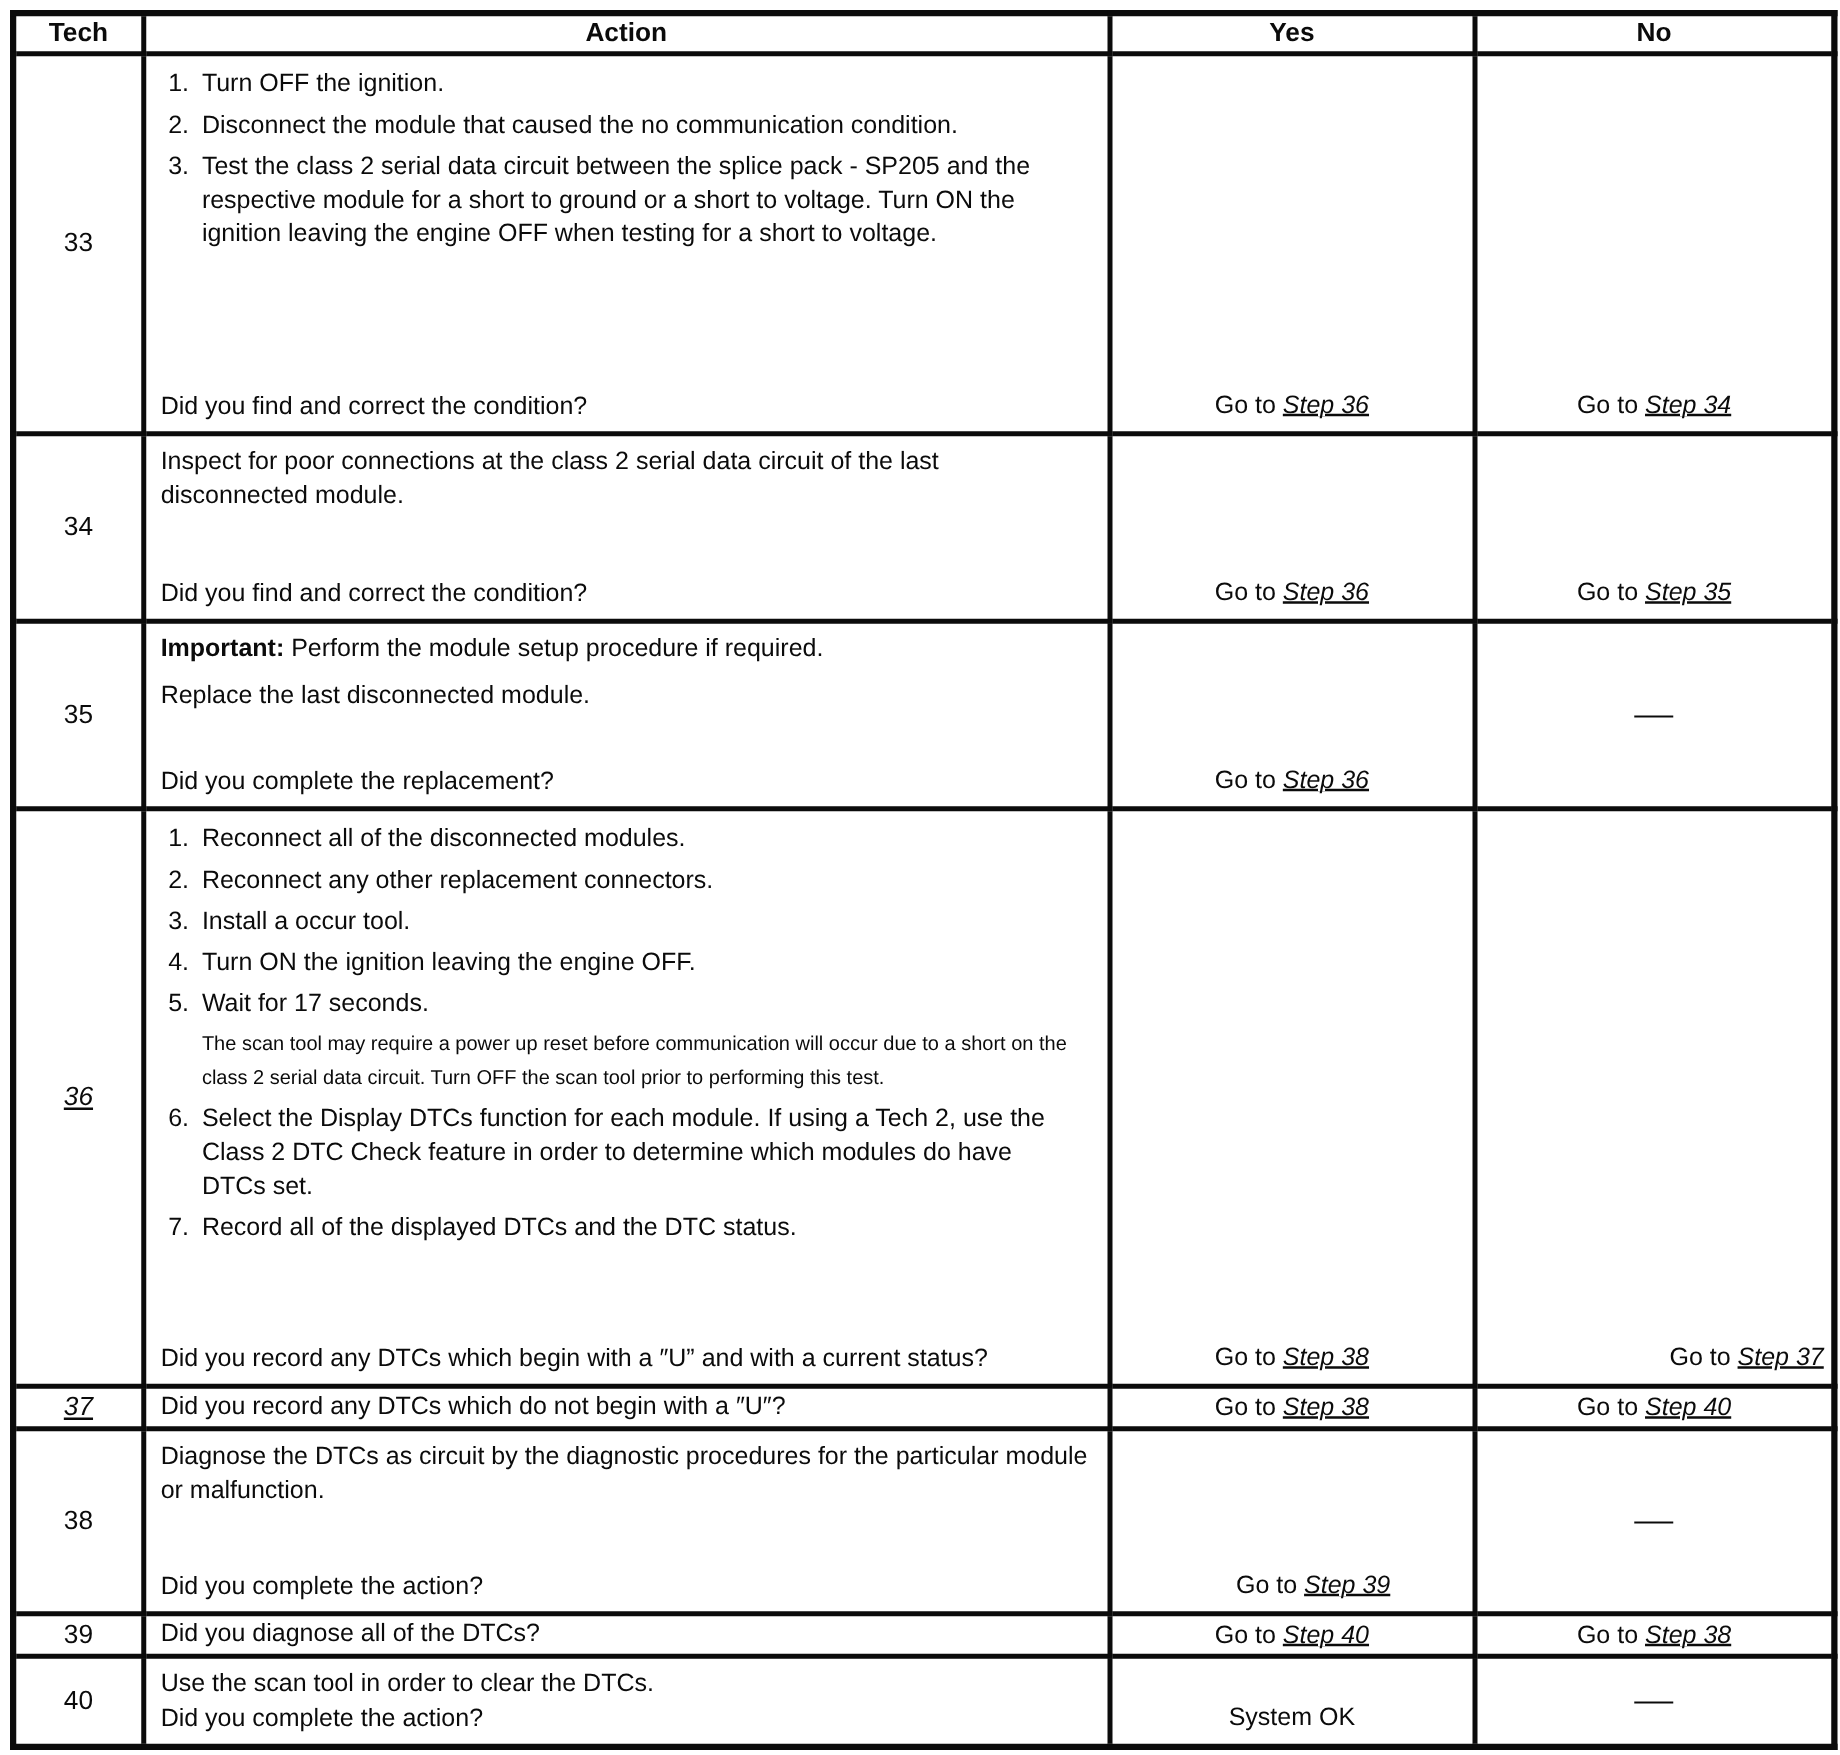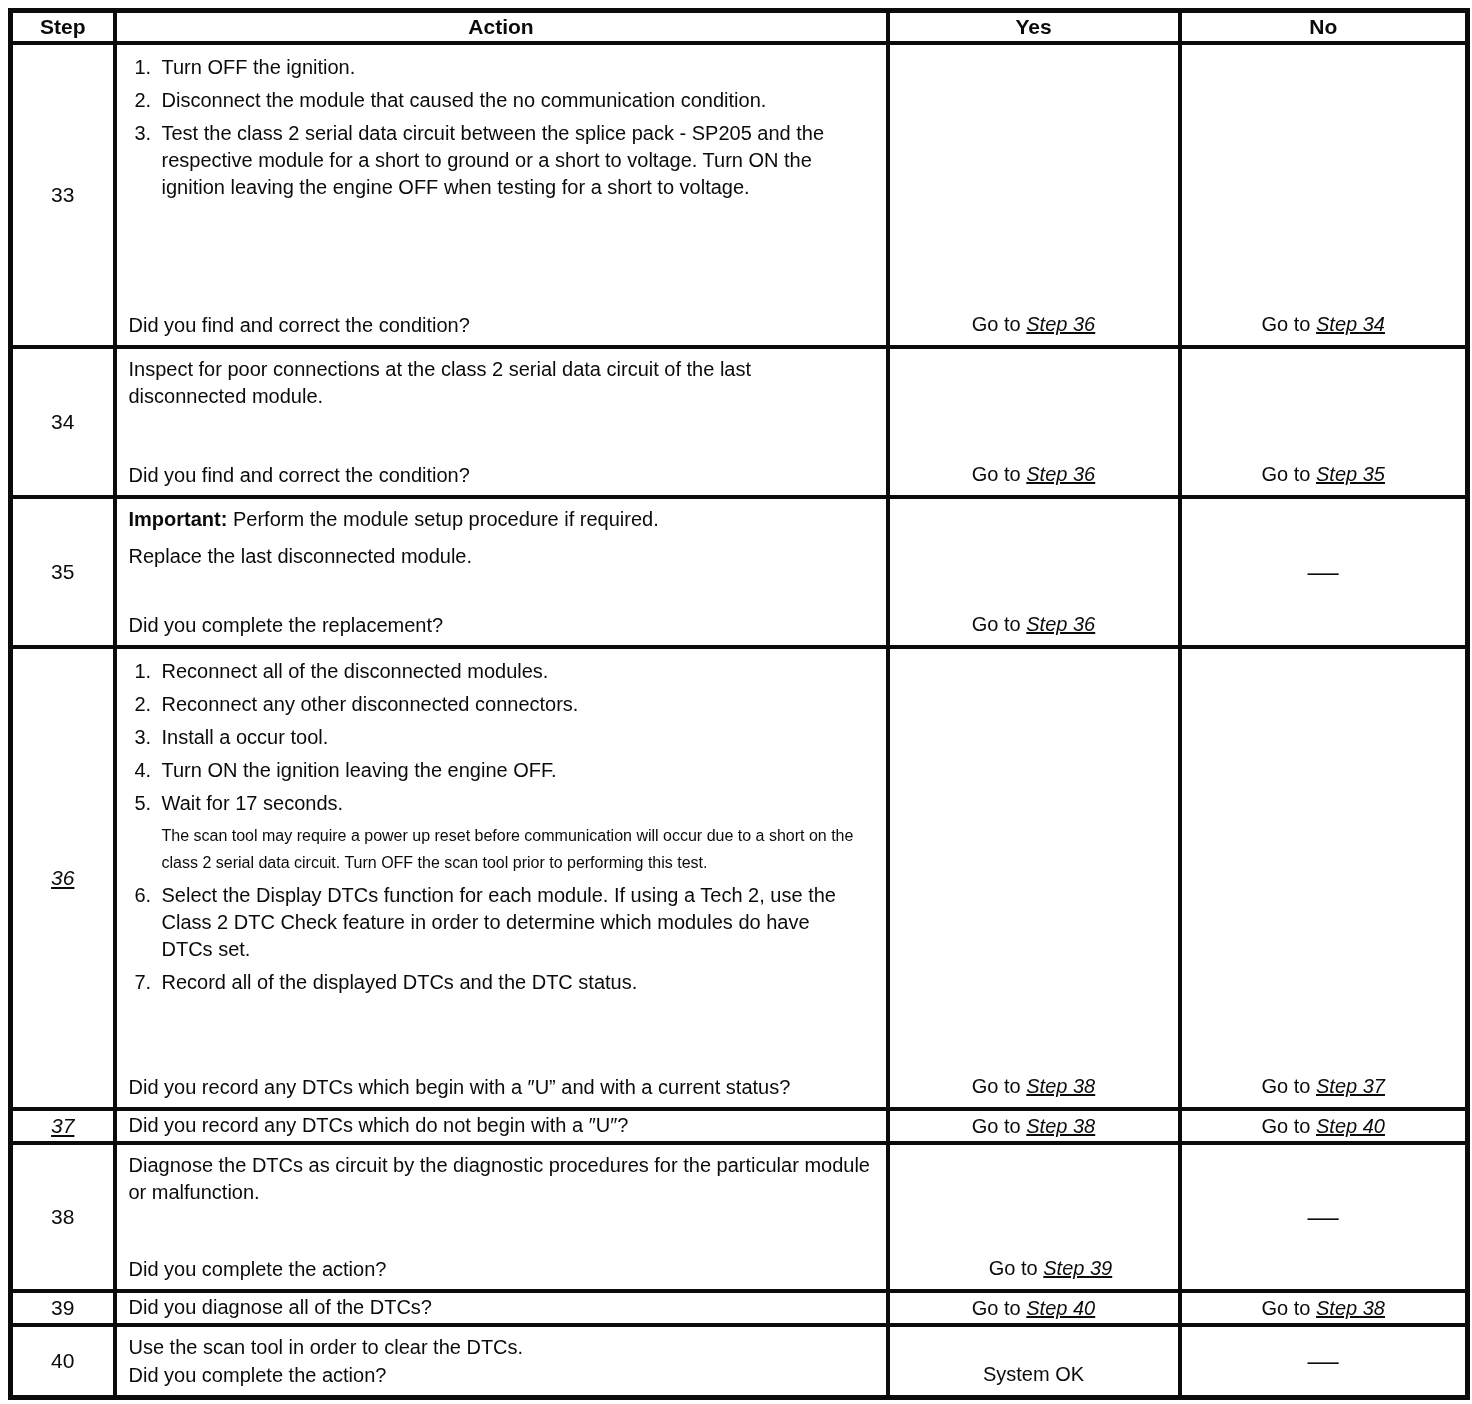--- a/index.html
+++ b/index.html
@@ -86,21 +86,21 @@
 <div class="page">
   <table class="diag-table">
     <colgroup>
       <col class="col-step">
         <col class="col-action">
         <col class="col-yes">
         <col class="col-no">
     </colgroup>
     <thead>
       <tr>
-        <th>Step</th>
+        <th>Tech</th>
         <th>Action</th>
         <th>Yes</th>
         <th>No</th>
       </tr>
     </thead>
     <tbody id="tbody">
         <tr class="data-row" style="height: 300px;">
           <td class="step-cell"><span class="step-num">33</span></td>
           <td class="action-cell">
             <div class="action-inner" style="height: 300px;">
@@ -191,21 +191,21 @@
                 <div class="num-list">
                   <div class="list-item">
                     <span class="item-num">1.</span>
                     <div class="item-body">
                       <div class="item-text">Reconnect all of the disconnected modules.</div>
                     </div>
                   </div>
                   <div class="list-item">
                     <span class="item-num">2.</span>
                     <div class="item-body">
-                      <div class="item-text">Reconnect any other disconnected connectors.</div>
+                      <div class="item-text">Reconnect any other replacement connectors.</div>
                     </div>
                   </div>
                   <div class="list-item">
                     <span class="item-num">3.</span>
                     <div class="item-body">
                       <div class="item-text">Install a occur tool.</div>
                     </div>
                   </div>
                   <div class="list-item">
                     <span class="item-num">4.</span>
@@ -236,21 +236,21 @@
               </div>
               <div class="question">Did you record any DTCs which begin with a ″U” and with a current status?</div>
             </div>
           </td>
           <td class="result-cell yes-cell">
             <div class="result-inner v-bottom" style="height: 458px;">
               <span class="goto"><span class="goto-prefix">Go to </span><span class="step-ref italic">Step 38</span></span>
             </div>
           </td>
           <td class="result-cell no-cell">
-            <div class="result-inner v-bottom" style="height: 458px;">
+            <div class="result-inner v-bottom" style="height: 458px; justify-content: flex-end;">
               <span class="goto"><span class="goto-prefix">Go to </span><span class="step-ref italic">Step 37</span></span>
             </div>
           </td>
         </tr>
         <tr class="data-row" style="height: 30px;">
           <td class="step-cell"><span class="step-num italic">37</span></td>
           <td class="action-cell">
             <div class="action-inner center" style="height: 30px;">
               <div class="question">Did you record any DTCs which do not begin with a ″U″?</div>
             </div>

